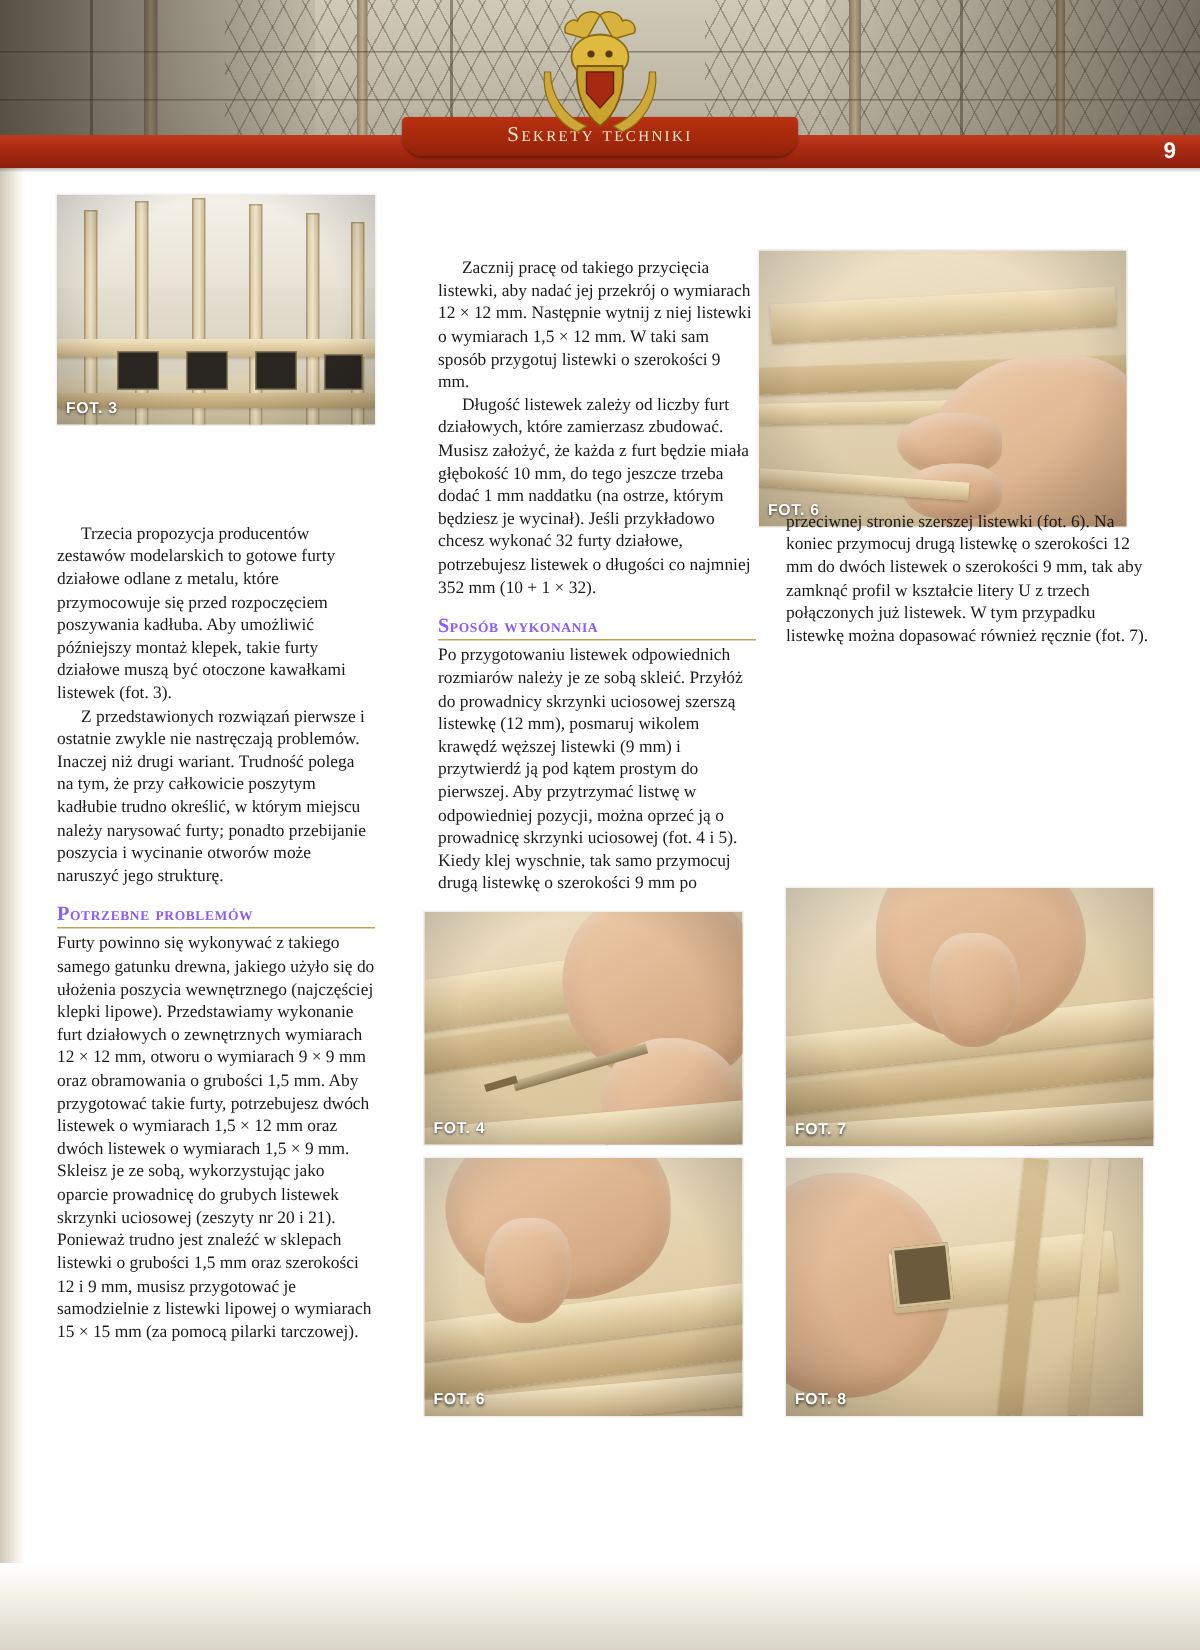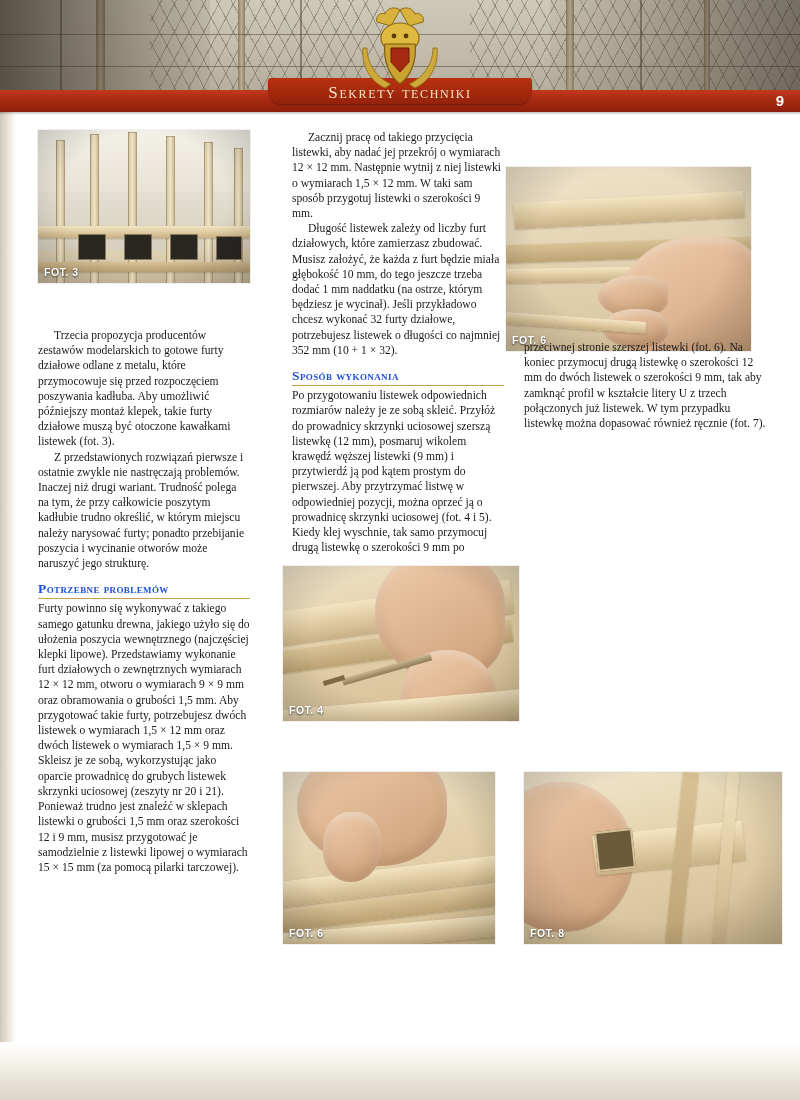--- a/index.html
+++ b/index.html
@@ -91,21 +91,21 @@
     z-index: 5;
     text-align: center;
     box-shadow: 0 1px 2px rgba(0,0,0,0.35);
   }
   .header-plate .ht {
     display: block;
     margin-top: 5px;
     color: #f6e7c8;
     font-family: "Liberation Serif", serif;
     font-variant: small-caps;
-    font-size: 17px;
+    font-size: 14px;
     letter-spacing: 1.6px;
   }
   .page-number {
     position: absolute;
     right: 16px; top: 90px;
     width: 28px; height: 22px;
     line-height: 22px;
     text-align: right;
     color: #ffffff;
     font-family: "Liberation Sans", sans-serif;
@@ -128,29 +128,29 @@
     width: 212px;
     font-size: 11.6px;
     line-height: 15.2px;
     color: #1a1a1a;
     text-align: left;
   }
   .col p { margin: 0; text-indent: 16px; }
   .col p.noind { text-indent: 0; }
 
   #col1 { left: 38px; }
-  #col2 { left: 292px; }
+  #col2 { left: 292px; margin-top: 41px; }
   #col3 { left: 524px; width: 245px; }
 
   .sec-head {
     font-family: "Liberation Serif", serif;
     font-variant: small-caps;
     font-weight: bold;
     font-size: 13.5px;
-    color: #1d4ed8;
+    color: #8b5cf6;
     letter-spacing: 0.4px;
     margin: 10px 0 2px 0;
     padding-bottom: 2px;
     border-bottom: 1.5px solid #c8a24a;
   }
 
   
   .photo {
     position: absolute;
     overflow: hidden;
@@ -180,30 +180,30 @@
     position: absolute;
     background: #2a2723;
     border: 1px solid #8a7a5c;
   }
 
   
   #photo6 { left: 506px; top: 18px; width: 245px; height: 184px;
     background: linear-gradient(170deg,#f1e5cc 0%, #e4d4b4 40%, #d8c49e 100%); margin-top: 37px; }
 
   
-  #photo4 { left: 283px; top: 454px; width: 212px; height: 155px;
-    background: linear-gradient(165deg,#efe2c8 0%, #e2cfa9 45%, #d3bd91 100%); padding-left: 24px; }
+  #photo4 { left: 283px; top: 496px; width: 212px; height: 155px;
+    background: linear-gradient(165deg,#efe2c8 0%, #e2cfa9 45%, #d3bd91 100%); }
   
   #photo7 { left: 524px; top: 480px; width: 245px; height: 172px;
     background: linear-gradient(165deg,#f0e4cd 0%, #e0cda6 50%, #cfb98e 100%); }
   
   #photo5 { left: 283px; top: 660px; width: 212px; height: 172px;
     background: linear-gradient(165deg,#efe3cb 0%, #e3d0aa 50%, #d2bc90 100%); }
   
-  #photo8 { left: 524px; top: 660px; width: 258px; height: 172px;
+  #photo8 { left: 524px; top: 660px; width: 238px; height: 172px;
     background: linear-gradient(165deg,#f2e7d0 0%, #e4d2ac 45%, #d0ba91 100%); }
 
   .skin {
     position: absolute;
     background: linear-gradient(150deg, #f0cfae 0%, #e0b894 45%, #caa078 100%);
     border-radius: 45% 40% 50% 45%;
     box-shadow: inset 0 4px 10px rgba(255,255,255,0.35), inset 0 -6px 14px rgba(140,95,60,0.35);
   }
   .strip {
     position: absolute;
@@ -316,20 +316,29 @@
       <div class="strip dark" style="left:-10px;top:70px;width:240px;height:22px;transform:rotate(-8deg);"></div>
       <div class="skin" style="left:92px;top:-16px;width:130px;height:130px;border-radius:50% 45% 40% 55%;"></div>
       <div class="skin" style="left:118px;top:84px;width:96px;height:96px;border-radius:45% 50% 50% 40%;"></div>
       <div class="tool" style="left:58px;top:100px;width:92px;height:7px;transform:rotate(-16deg);"></div>
       <div style="position:absolute;left:40px;top:112px;width:22px;height:5px;background:#7d6a44;transform:rotate(-16deg);"></div>
       <div class="strip" style="left:-10px;top:134px;width:250px;height:30px;transform:rotate(-5deg);"></div>
       <div class="vig"></div>
       <div class="cap">FOT. 4</div>
     </div>
 
+    <div class="photo" id="photo7">
+      <div class="strip" style="left:-10px;top:86px;width:270px;height:26px;transform:rotate(-6deg);"></div>
+      <div class="strip dark" style="left:-10px;top:118px;width:270px;height:20px;transform:rotate(-6deg);"></div>
+      <div class="skin" style="left:60px;top:-30px;width:140px;height:130px;border-radius:45% 50% 50% 45%;"></div>
+      <div class="skin" style="left:96px;top:30px;width:60px;height:76px;border-radius:40% 45% 50% 45%;"></div>
+      <div class="strip" style="left:-10px;top:150px;width:270px;height:24px;transform:rotate(-4deg);"></div>
+      <div class="vig"></div>
+      <div class="cap">FOT. 7</div>
+    </div>
 
     <div class="photo" id="photo5">
       <div class="strip" style="left:-10px;top:96px;width:240px;height:26px;transform:rotate(-7deg);"></div>
       <div class="strip dark" style="left:-10px;top:126px;width:240px;height:20px;transform:rotate(-7deg);"></div>
       <div class="skin" style="left:14px;top:-26px;width:150px;height:120px;border-radius:50% 45% 45% 50%;"></div>
       <div class="skin" style="left:40px;top:40px;width:58px;height:70px;border-radius:45% 40% 50% 45%;"></div>
       <div class="strip" style="left:-10px;top:152px;width:240px;height:22px;transform:rotate(-5deg);"></div>
       <div class="vig"></div>
       <div class="cap">FOT. 6</div>
     </div>
@@ -337,21 +346,21 @@
     <div class="photo" id="photo8">
       <div class="skin" style="left:-30px;top:10px;width:140px;height:150px;border-radius:45% 50% 50% 45%;"></div>
       <div class="strip" style="left:70px;top:56px;width:150px;height:40px;transform:rotate(-6deg);border-radius:2px;"></div>
       <div style="position:absolute;left:72px;top:58px;width:34px;height:36px;background:#6b5a3c;transform:rotate(-6deg);border:2px solid #d6c296;"></div>
       <div class="strip dark" style="left:150px;top:0;width:16px;height:172px;transform:rotate(6deg);"></div>
       <div class="strip" style="left:196px;top:0;width:12px;height:172px;transform:rotate(5deg);"></div>
       <div class="vig"></div>
       <div class="cap">FOT. 8</div>
     </div>
 
-    <div class="col" id="col1" style="top:216px;">
+    <div class="col" id="col1" style="top:236px;">
       <p>Trzecia propozycja producentów zestawów modelarskich to gotowe furty działowe odlane z metalu, które przymocowuje się przed rozpoczęciem poszywania kadłuba. Aby umożliwić późniejszy montaż klepek, takie furty działowe muszą być otoczone kawałkami listewek (fot. 3).</p>
       <p>Z przedstawionych rozwiązań pierwsze i ostatnie zwykle nie nastręczają problemów. Inaczej niż drugi wariant. Trudność polega na tym, że przy całkowicie poszytym kadłubie trudno określić, w którym miejscu należy narysować furty; ponadto przebijanie poszycia i wycinanie otworów może naruszyć jego strukturę.</p>
       <div class="sec-head">Potrzebne problemów</div>
       <p class="noind">Furty powinno się wykonywać z takiego samego gatunku drewna, jakiego użyło się do ułożenia poszycia wewnętrznego (najczęściej klepki lipowe). Przedstawiamy wykonanie furt działowych o zewnętrznych wymiarach 12 × 12 mm, otworu o wymiarach 9 × 9 mm oraz obramowania o grubości 1,5 mm. Aby przygotować takie furty, potrzebujesz dwóch listewek o wymiarach 1,5 × 12 mm oraz dwóch listewek o wymiarach 1,5 × 9 mm. Skleisz je ze sobą, wykorzystując jako oparcie prowadnicę do grubych listewek skrzynki uciosowej (zeszyty nr 20 i 21). Ponieważ trudno jest znaleźć w sklepach listewki o grubości 1,5 mm oraz szerokości 12 i 9 mm, musisz przygotować je samodzielnie z listewki lipowej o wymiarach 15 × 15 mm (za pomocą pilarki tarczowej).</p>
     </div>
 
     <div class="col" id="col2">
       <p>Zacznij pracę od takiego przycięcia listewki, aby nadać jej przekrój o wymiarach 12 × 12 mm. Następnie wytnij z niej listewki o wymiarach 1,5 × 12 mm. W taki sam sposób przygotuj listewki o szerokości 9 mm.</p>
       <p>Długość listewek zależy od liczby furt działowych, które zamierzasz zbudować. Musisz założyć, że każda z furt będzie miała głębokość 10 mm, do tego jeszcze trzeba dodać 1 mm naddatku (na ostrze, którym będziesz je wycinał). Jeśli przykładowo chcesz wykonać 32 furty działowe, potrzebujesz listewek o długości co najmniej 352 mm (10 + 1 × 32).</p>
       <div class="sec-head">Sposób wykonania</div>

